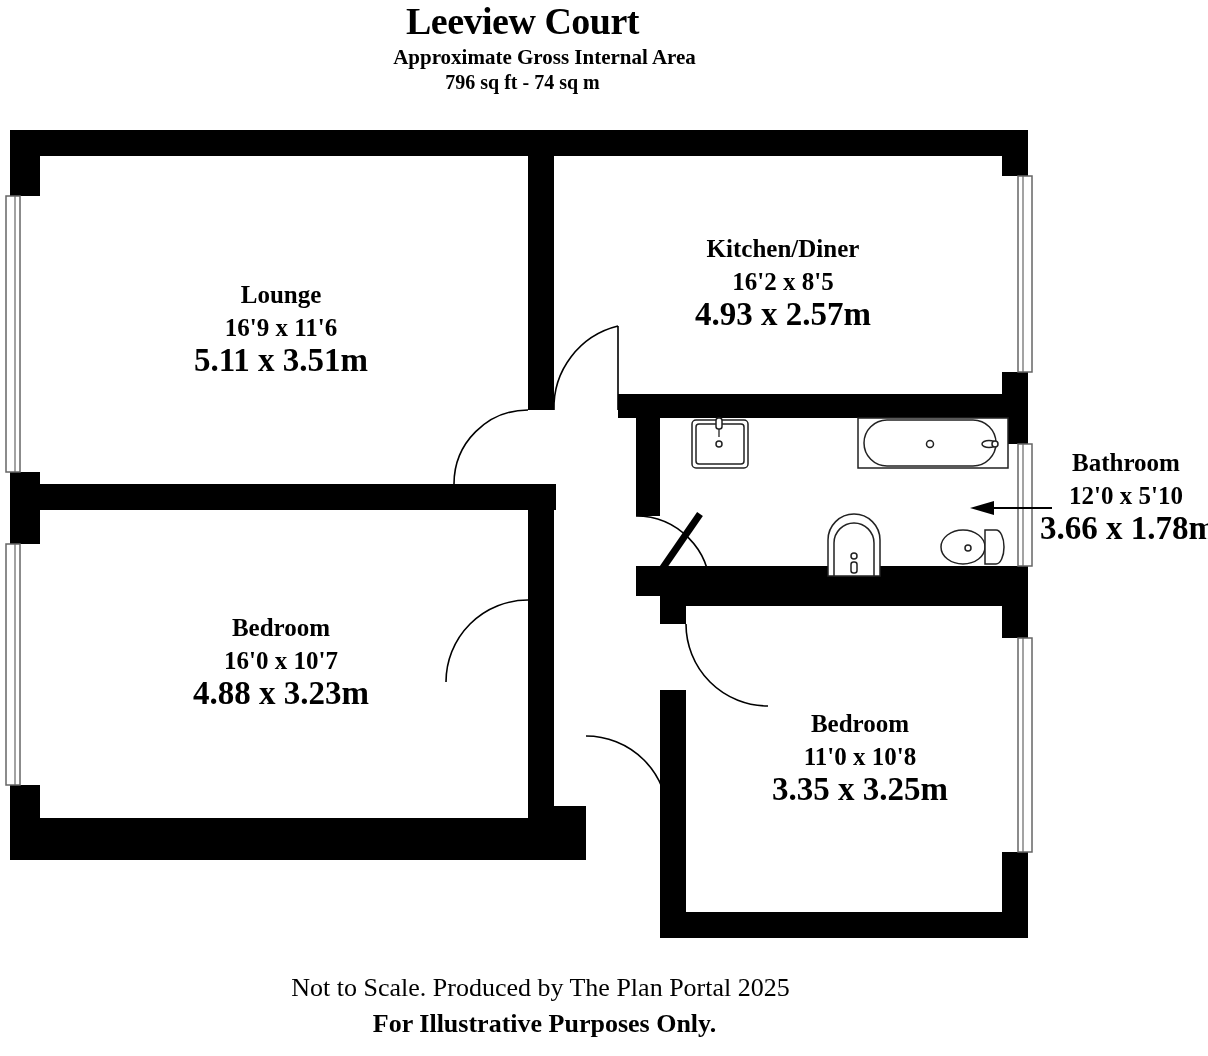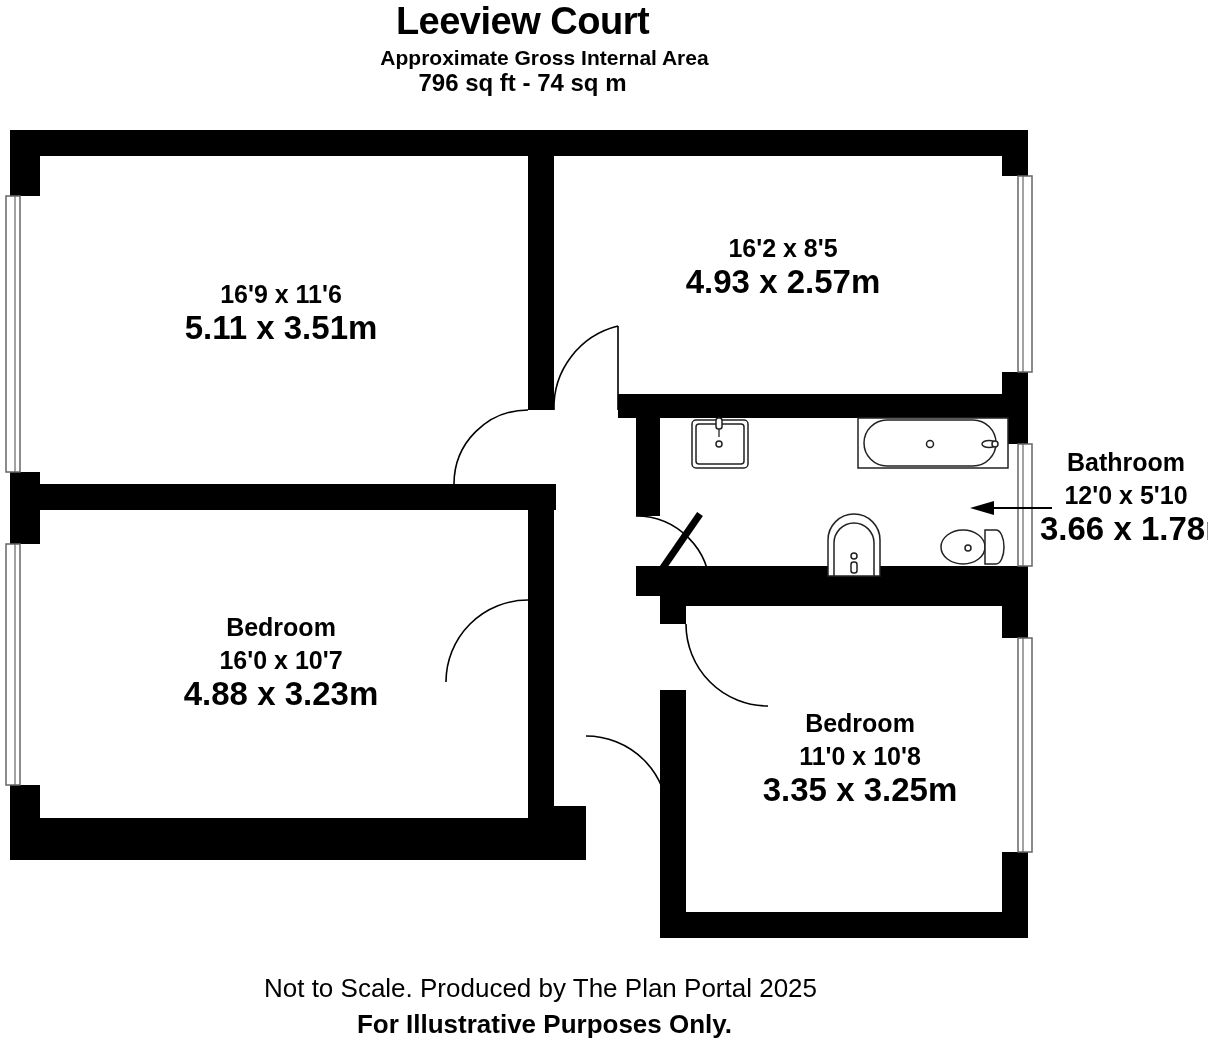--- a/index.html
+++ b/index.html
@@ -12,20 +12,21 @@
     height: 1056px;
     font-family: "Liberation Sans", sans-serif;
     color: #000000;
     overflow: hidden;
     position: relative;
   }
   #page {
     position: relative;
     width: 1208px;
     height: 1056px;
+    font-family: Liberation Serif, serif;
   }
   .header {
     position: absolute;
     left: 0;
     top: 0;
     width: 1045px;
     text-align: center;
   }
   .title {
     font-size: 38px;
@@ -35,21 +36,21 @@
     margin-top: 0px;
   }
   .subtitle {
     font-size: 21px;
     font-weight: bold;
     line-height: 25px;
     margin-top: 3px;
     padding-left: 44px;
   }
   .subtitle2 {
-    font-size: 24px;
+    font-size: 20px;
     font-weight: bold;
     line-height: 25px;
   }
   .footer {
     position: absolute;
     left: 18px;
     top: 972px;
     width: 1045px;
     text-align: center;
   }
@@ -214,25 +215,27 @@
     </g>
 
     <g>
       <line x1="1052" y1="508" x2="988" y2="508" stroke="#000000" stroke-width="2"></line>
       <polygon points="970,508 994,501 994,515" fill="#000000"></polygon>
     </g>
 
   </svg>
 
   <div class="roomlabel" style="left:150px; top:278px; width:262px;">
+    <div class="name">Lounge</div>
     <div class="imp">16'9 x 11'6</div>
     <div class="met">5.11 x 3.51m</div>
   </div>
 
   <div class="roomlabel" style="left:640px; top:232px; width:286px;">
+    <div class="name">Kitchen/Diner</div>
     <div class="imp">16'2 x 8'5</div>
     <div class="met">4.93 x 2.57m</div>
   </div>
 
   <div class="roomlabel" style="left:1040px; top:446px; width:172px; text-align:left;">
     <div class="name" style="text-align:center;">Bathroom</div>
     <div class="imp" style="text-align:center;">12'0 x 5'10</div>
     <div class="met" style="text-align:center;">3.66 x 1.78m</div>
   </div>
 

